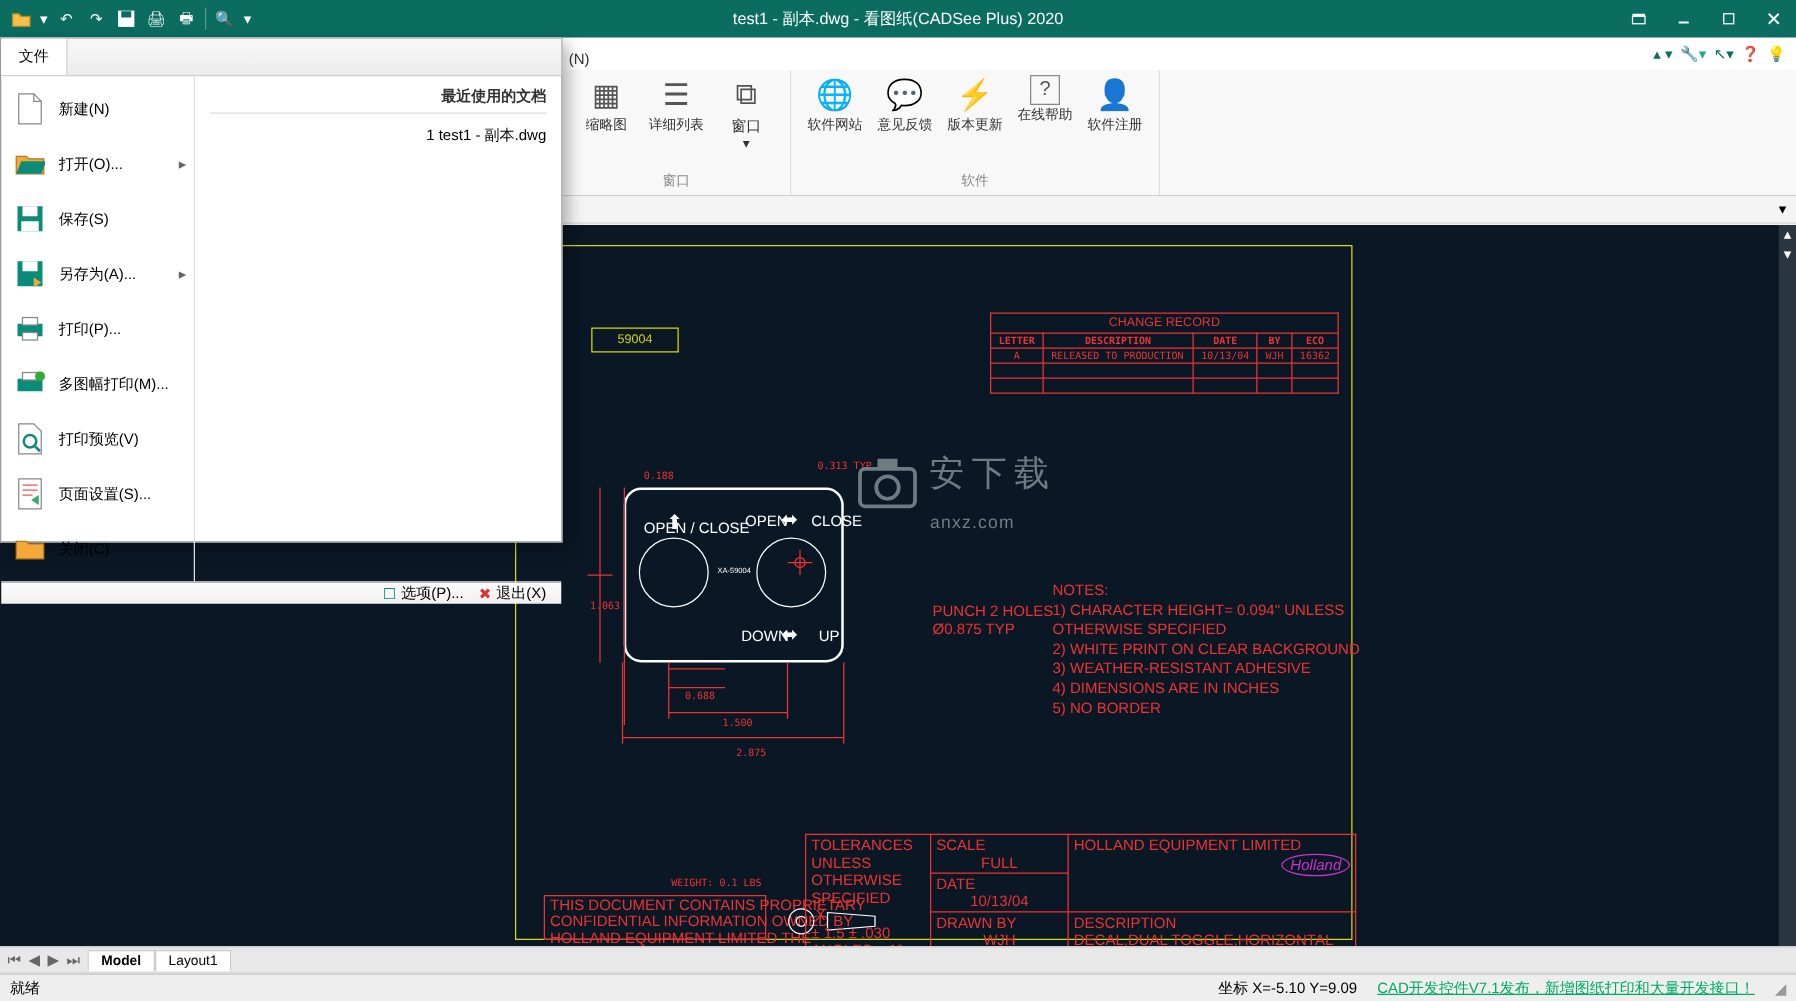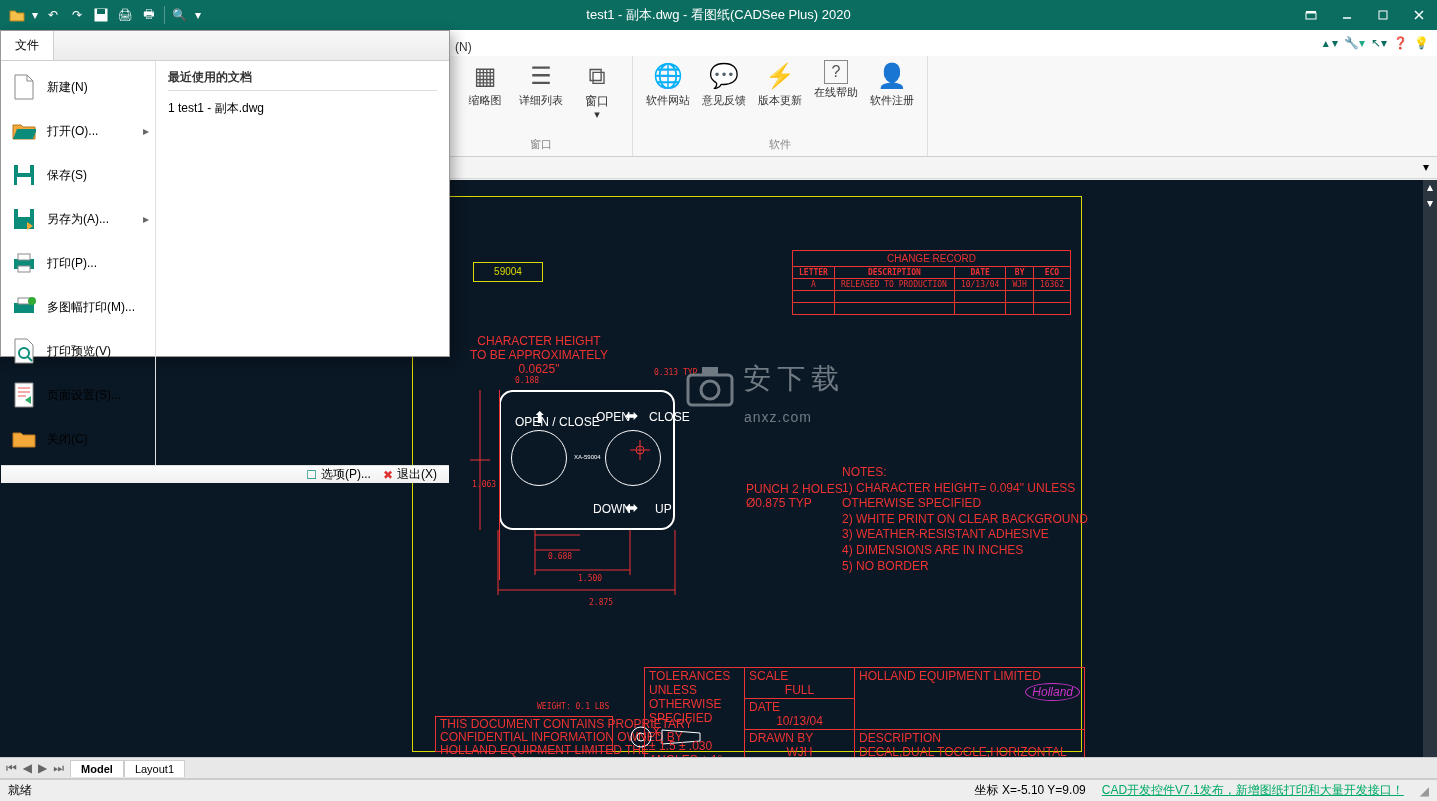--- a/index.html
+++ b/index.html
@@ -37,21 +37,21 @@
 .statusbar .link { color: #0a6; text-decoration: underline; cursor: pointer; }
 
 .canvas { position: absolute; left: 0; right: 0; top: 180px; bottom: 44px; background: #0a1724; overflow: hidden; }
 .canvas .scrollbar-v { position: absolute; right: 0; top: 0; bottom: 0; width: 14px; background: #2a3540; }
 .canvas .scrollbar-v .arrow {height:14px; display:flex; align-items:center; justify-content:center; color:#fff; cursor:pointer;}
 .canvas .yellowframe { position: absolute; border: 1px solid #d9d900; }
 .canvas .redtext { color: #e33; font-size: 8px; font-family: monospace; }
 .canvas .redbox { position:absolute; border:1px solid #e33; }
 
 
-.filemenu { position: absolute; left: 0; top: 30px; width: 450px; height: 327px; background: #fff; border: 1px solid #999; box-shadow: 4px 4px 12px rgba(0,0,0,.3); z-index: 100; display: flex; flex-direction: column; }
+.filemenu { position: absolute; left: 0; top: 30px; width: 450px; height: 404px; background: #fff; border: 1px solid #999; box-shadow: 4px 4px 12px rgba(0,0,0,.3); z-index: 100; display: flex; flex-direction: column; text-align: right; }
 .filemenu .header { height: 32px; background: linear-gradient(#f8f8f8,#ececec); display:flex; align-items:center; border-bottom:1px solid #d0d0d0;}
 .filemenu .header .filetab { padding: 6px 14px; background: #fff; border-right:1px solid #d0d0d0; }
 .filemenu .body { flex: 1; display: flex; }
 .filemenu .left { width: 155px; border-right: 1px solid #e0e0e0; padding: 4px 0; }
 .filemenu .left .mi { display: flex; align-items: center; height: 44px; padding: 0 10px; gap: 10px; cursor: pointer; position: relative;}
 .filemenu .left .mi .arrow { position:absolute; right:6px; color:#666;}
 .filemenu .left .mi .icn { width: 26px; height: 26px; display: flex; align-items: center; justify-content: center; }
 .filemenu .right { flex: 1; padding: 8px 12px; }
 .filemenu .right .sect { font-size: 12px; color: #333; border-bottom: 1px solid #ddd; padding-bottom: 4px; margin-bottom: 6px; font-weight:bold;}
 .filemenu .right .recent { padding: 3px 0; cursor: pointer; }
@@ -231,25 +231,20 @@
               <td></td>
               <td></td>
               <td></td>
               <td></td>
               <td></td>
             </tr>
       </tbody>
         </table>
     </div>
 
-    <div class="redtext" style="position:absolute; left:464px; top:154px; text-align:center; width:150px;">
-      <div>CHARACTER HEIGHT</div>
-      <div>TO BE APPROXIMATELY</div>
-      <div>0.0625"</div>
-    </div>
     <div class="redtext" style="position:absolute; left:515px; top:196px;">0.188</div>
     <div class="redtext" style="position:absolute; left:654px; top:188px;">0.313 TYP</div>
 
     <div class="labelpanel">
       <div class="txt" style="left:14px; top:23px;text-align:right;">OPEN / CLOSE</div>
       <div class="txt" style="left:95px; top:18px;">OPEN</div>
       <div class="txt" style="left:148px; top:18px;">CLOSE</div>
       <div class="txt" style="left:32px; top:16px; font-size:16px;">⬆</div>
       <div class="txt" style="left:124px; top:14px; font-size:16px;">⬌</div>
       <div class="circle" style="left:10px; top:38px; width:56px; height:56px;"></div>

